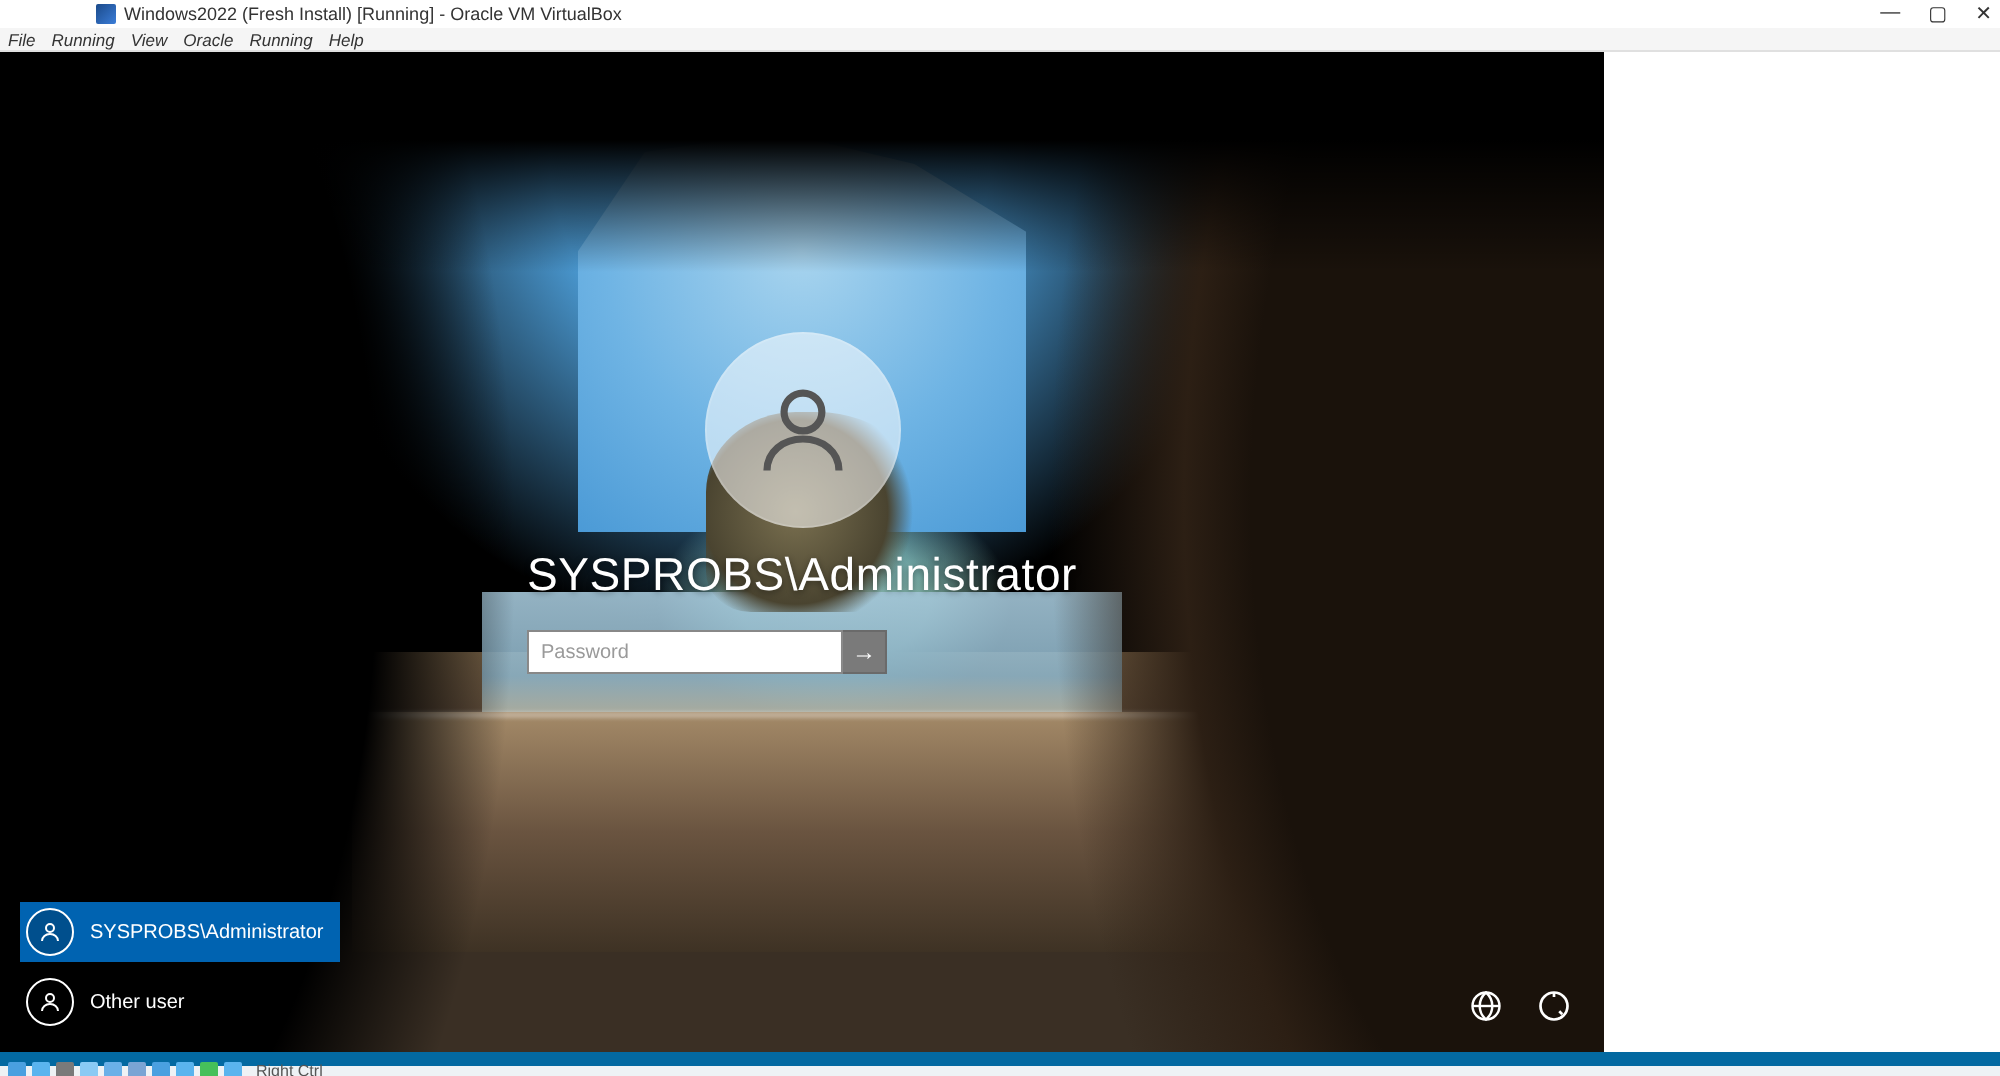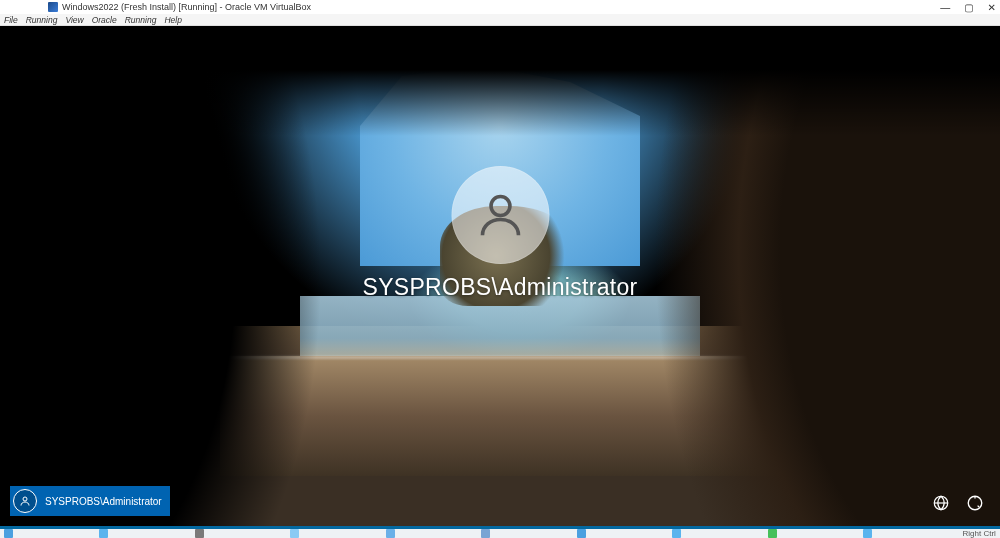--- a/index.html
+++ b/index.html
@@ -8,21 +8,21 @@
 
 .host-titlebar { height: 14px; background: #fff; display: flex; align-items: center; justify-content: space-between; padding: 0 4px; font-size: 9px; color: #333; }
 .host-title-left { display: flex; align-items: center; gap: 4px; padding-left: 44px; }
 .vbox-icon { width: 10px; height: 10px; background: linear-gradient(135deg,#1b4a8a,#3b7dd8); border-radius: 1px; }
 .host-controls { display: flex; gap: 14px; color: #333; font-size: 10px; }
 .host-controls span { cursor: default; }
 
 .host-menubar { height: 12px; background: #f5f5f5; border-bottom: 1px solid #e0e0e0; display: flex; align-items: center; padding-left: 4px; gap: 8px; font-size: 8.5px; color: #333; font-style: italic; }
 
 
-.guest { position: relative; width: 1000px; height: 500px; background: #701a75; overflow: hidden; }
+.guest { position: relative; width: 802px; height: 500px; background: #701a75; overflow: hidden; }
 
 
 .wallpaper {
   position: absolute; inset: 0;
   background:
     radial-gradient(circle at 48% 10%, #5aa8e0 0%, #4a98d0 18%, transparent 40%),
     radial-gradient(ellipse at 52% 55%, #9ac0b0 0%, #7aa898 8%, transparent 15%),
     linear-gradient(180deg, transparent 60%, #7a6448 60%, #5a4838 68%, #3a2f24 75%),
     #000;
 }
@@ -75,21 +75,21 @@
 .user-item.selected { background:#0063b1; }
 .user-avatar-sm { width:24px; height:24px; border-radius:50%; border:1.5px solid #fff; display:flex; align-items:center; justify-content:center; background:rgba(0,0,0,.2); }
 .user-avatar-sm svg { width:12px; height:12px; }
 
 
 .login-utils { position:absolute; right:14px; bottom:12px; display:flex; gap:12px; color:#fff; }
 .util-btn { width:22px; height:22px; display:flex; align-items:center; justify-content:center; cursor:pointer; }
 .util-btn svg { width:18px; height:18px; }
 
 
-.vbox-status { height:12px; background:#eef2f5; border-top:3px solid #0369a1; display:flex; align-items:center; justify-content:space-between; padding:0 4px; gap:3px; font-size:8px; color:#5a7a9a; }
+.vbox-status { height:12px; background:#eef2f5; border-top:7px solid #0369a1; display:flex; align-items:center; justify-content:flex-start; padding:0 4px; gap:3px; font-size:8px; color:#5a7a9a; }
 .status-icon { width:9px; height:9px; border-radius:1px; display:inline-block; }
 .si1{background:#4aa0e0}.si2{background:#5ab4ee}.si3{background:#7a7a7a}.si4{background:#8acaf4}.si5{background:#6ab0e8}.si6{background:#7aa4d4}.si7{background:#4aa0e0}.si8{background:#5ab4ee}.si9{background:#46c05a}.si10{background:#5ab4ee}
 .status-text { margin-left:4px; color:#555; }
 </style>
 </head>
 <body>
 
 <div class="host-titlebar">
   <div class="host-title-left">
     <span class="vbox-icon"></span>
@@ -122,31 +122,46 @@
   <div class="cave-top"></div>
 
   <div class="login-center">
     <div class="avatar-large">
       <svg viewBox="0 0 24 24" fill="none" stroke="#555" stroke-width="1.6">
         <circle cx="12" cy="8" r="4.2"></circle>
         <path d="M4 21c0-4.2 3.6-7 8-7s8 2.8 8 7"></path>
       </svg>
     </div>
     <div class="username">SYSPROBS\Administrator</div>
+    <div class="pw-row">
+      <input class="pw-input" type="password" placeholder="Password" style="">
+      <div class="pw-submit">
+        <span>→</span>
+      </div>
+    </div>
   </div>
 
   <div class="user-list">
     <div class="user-item selected">
       <div class="user-avatar-sm">
         <svg viewBox="0 0 24 24" fill="none" stroke="#fff" stroke-width="2">
           <circle cx="12" cy="8" r="4"></circle>
             <path d="M4 21c0-4 3.6-7 8-7s8 3 8 7"></path>
         </svg>
       </div>
       <span>SYSPROBS\Administrator</span>
+    </div>
+    <div class="user-item">
+      <div class="user-avatar-sm">
+        <svg viewBox="0 0 24 24" fill="none" stroke="#fff" stroke-width="2">
+          <circle cx="12" cy="8" r="4"></circle>
+            <path d="M4 21c0-4 3.6-7 8-7s8 3 8 7"></path>
+        </svg>
+      </div>
+      <span>Other user</span>
     </div>
   </div>
 
   <div class="login-utils">
     <div class="util-btn">
       <svg viewBox="0 0 24 24" fill="none" stroke="#fff" stroke-width="1.6">
         <circle cx="12" cy="12" r="9"></circle>
         <path d="M3 12h18"></path>
         <path d="M12 3c2.8 2.4 4.2 5.4 4.2 9s-1.4 6.6-4.2 9c-2.8-2.4-4.2-5.4-4.2-9S9.2 5.4 12 3z"></path>
       </svg>

